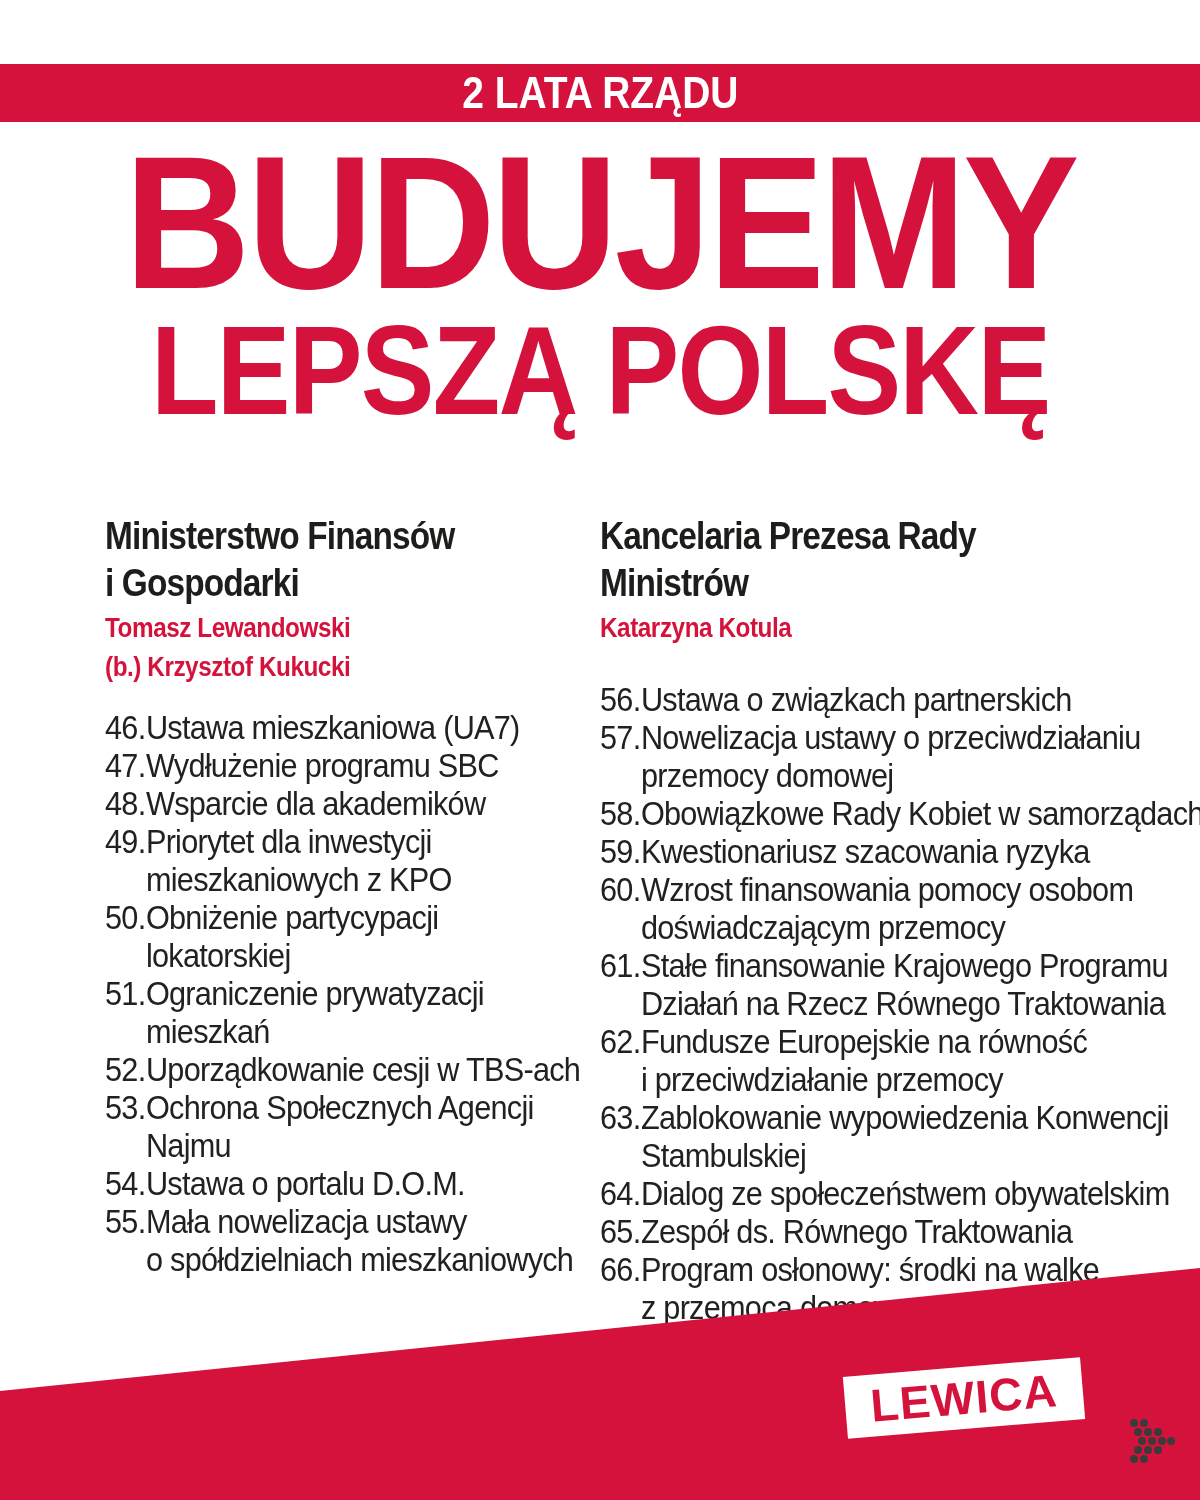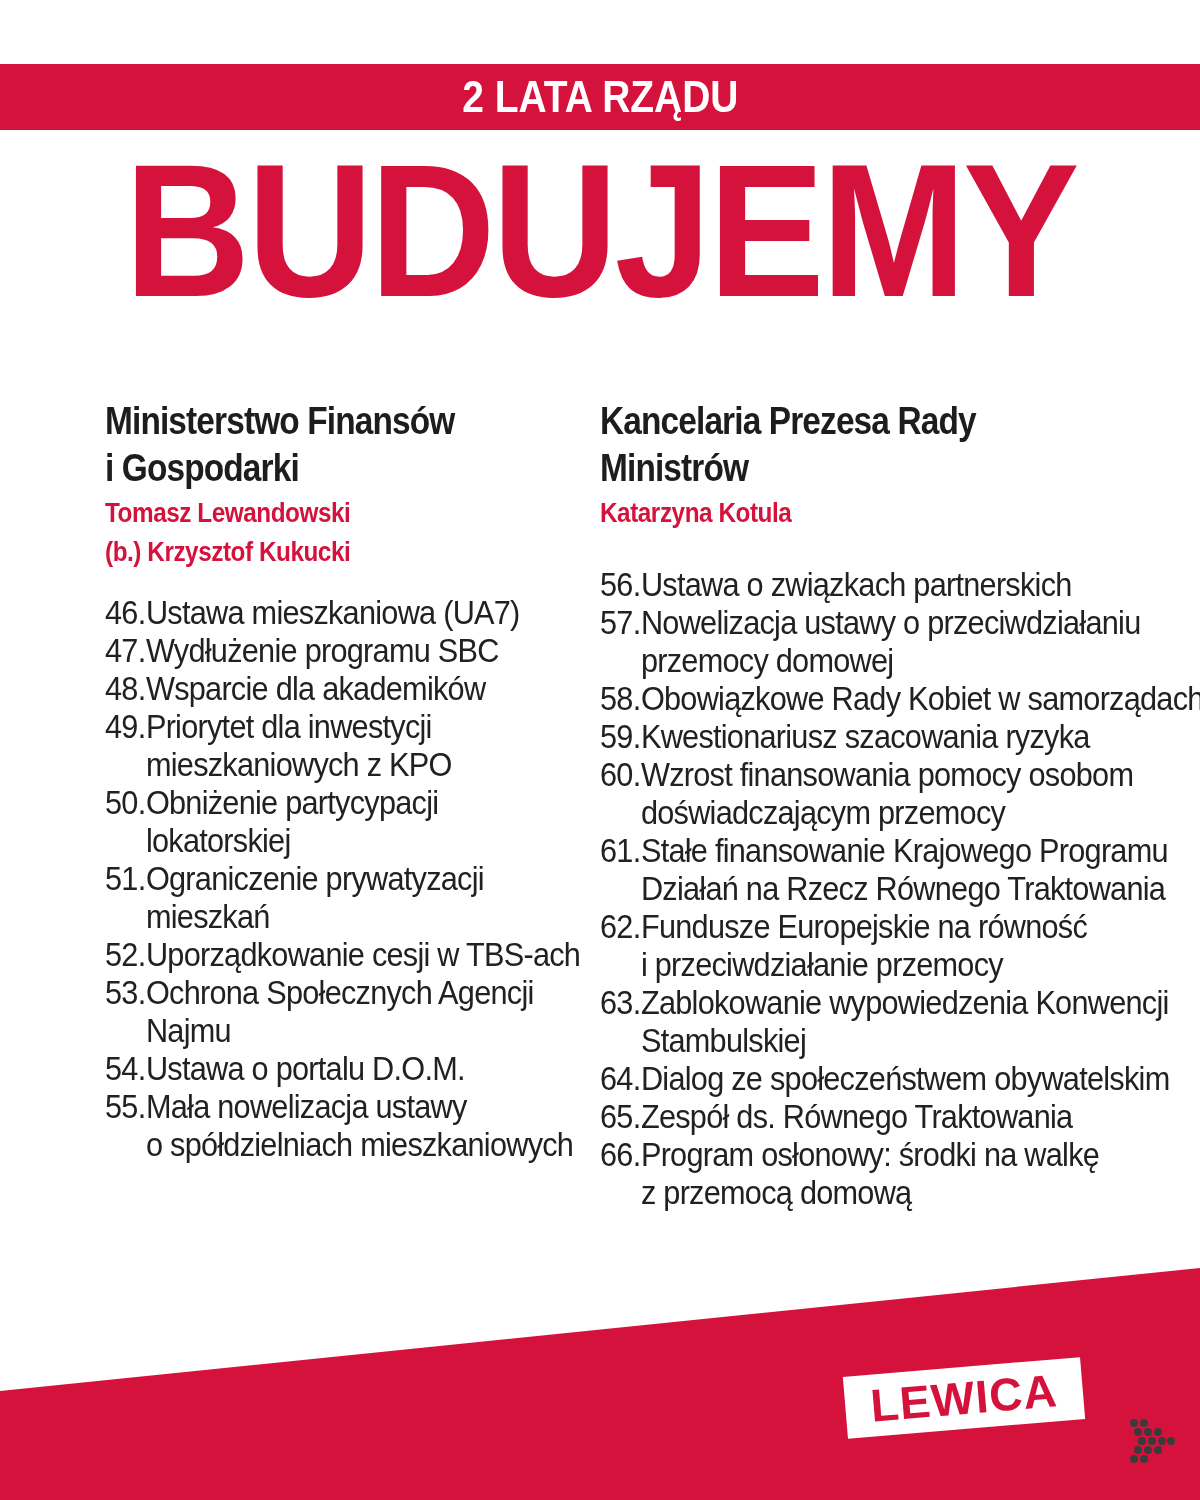--- a/index.html
+++ b/index.html
@@ -2,21 +2,21 @@
 <html><head>
 <meta charset="utf-8">
 <style>
   html,body{margin:0;padding:0;background:#ffffff;}
   .page{
     position:relative;width:1200px;height:1500px;overflow:hidden;
     background:#ffffff;font-family:"Liberation Sans", sans-serif;
   }
   
   .red-bar{
-    margin-top:64px;height:66px;background:#d5123c;
+    margin-top:64px;height:58px;background:#d5123c;
     display:flex;align-items:center;justify-content:center;
   }
   .red-bar span{
     color:#ffffff;font-size:41px;font-weight:bold;
     display:inline-block;transform:scale(0.95,1.08);white-space:pre;
   }
   
   .title-line1{
     height:165px;margin-top:10px;display:flex;align-items:flex-end;justify-content:center;
   }
@@ -81,20 +81,23 @@
 <body>
 
 <div class="page">
 
   <div class="red-bar">
     <span>2 LATA RZĄDU</span>
   </div>
 
   <div class="title-line1">
     <span>BUDUJEMY</span>
+  </div>
+  <div class="title-line2">
+    <span>LEPSZĄ POLSKĘ</span>
   </div>
 
   <div class="content">
 
     <div class="col col-left">
       <h2>Ministerstwo Finansów
 i Gospodarki</h2>
       <div class="ministers">Tomasz Lewandowski
 (b.) Krzysztof Kukucki</div>
       <div class="list">

